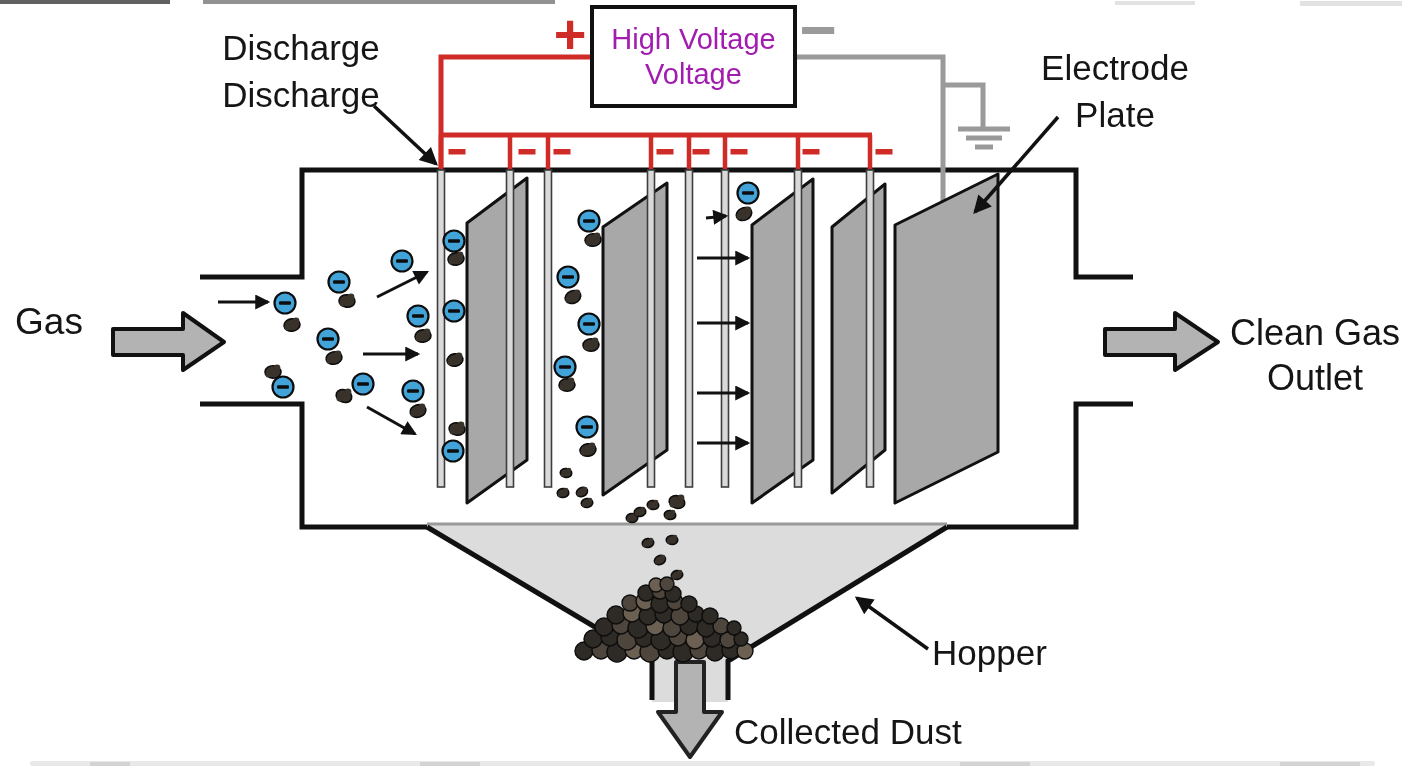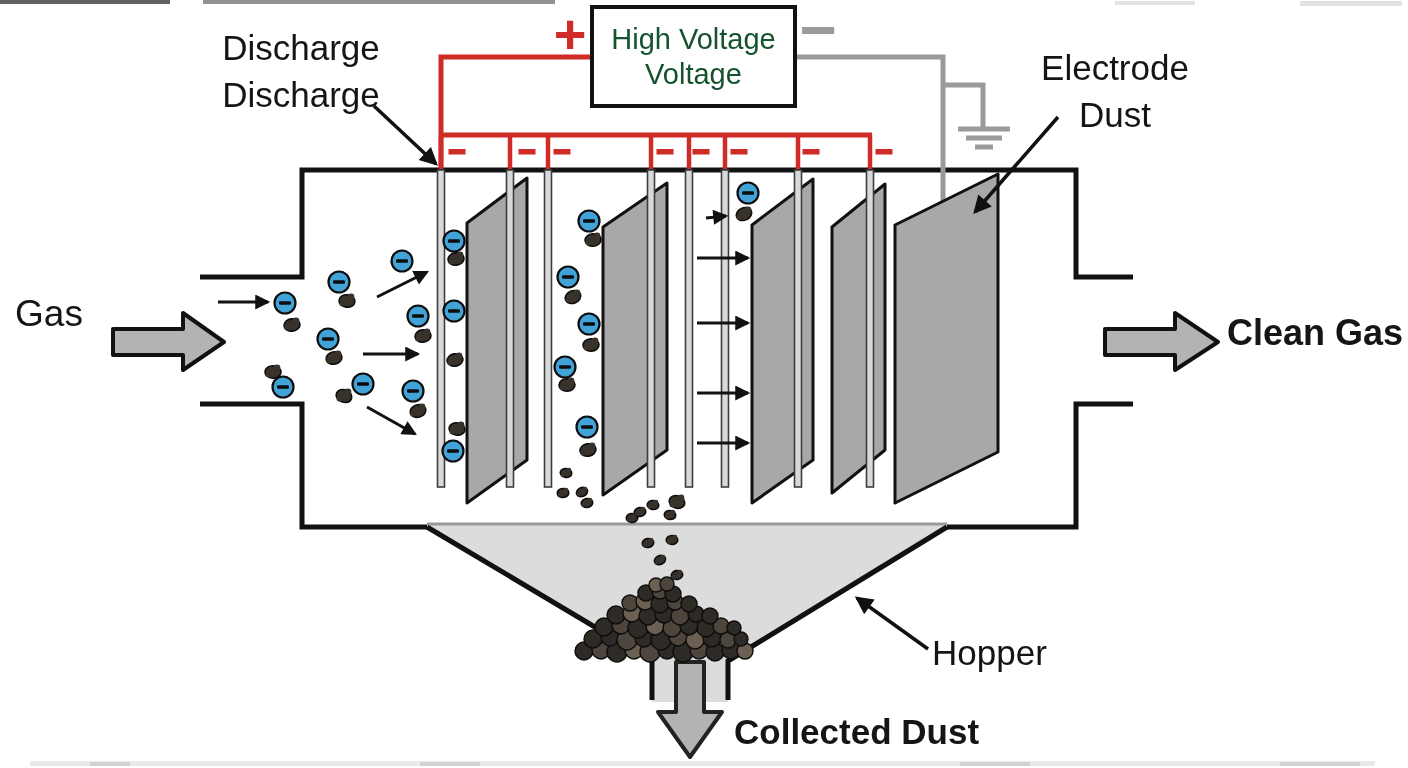--- a/index.html
+++ b/index.html
@@ -1,25 +1,25 @@
 <!DOCTYPE html>
 <html><head>
 <meta charset="utf-8">
 <style>
   html,body{margin:0;padding:0;background:#ffffff;}
   #stage{position:relative;width:1408px;height:768px;background:#ffffff;overflow:hidden;
          font-family:"Liberation Sans","DejaVu Sans",sans-serif;padding-left:40px;}
   #diagram{position:absolute;left:0;top:0;}
   .lbl{position:absolute;color:#151515;text-align:center;white-space:nowrap;}
   .lbl span{display:block;}
-  .big{font-size:37px;line-height:45px;}
+  .big{font-size:37px;line-height:45px;margin-top:8px;}
   .mid{font-size:35px;line-height:47px;}
   .hvbox{position:absolute;left:592px;top:7px;width:203px;height:99px;
          display:flex;flex-direction:column;align-items:center;justify-content:center;
-         font-size:29px;line-height:35px;color:#14532d;}
+         font-size:29px;line-height:35px;color:#a21caf;}
   .sign{position:absolute;display:flex;align-items:center;justify-content:center;
         font-weight:bold;}
   #plus-sign{left:544px;top:5px;width:52px;height:56px;font-size:56px;color:#cf2b27;}
   #minus-sign{left:794px;top:2px;width:48px;height:56px;font-size:64px;color:#9a9a9a;}
 </style>
 </head>
 <body>
 
 <div id="stage">
 
@@ -408,27 +408,28 @@
   <div class="hvbox">
     <span>High Voltage</span>
     <span>Voltage</span>
   </div>
 
   <div class="sign" id="plus-sign">+</div>
   <div class="sign" id="minus-sign">−</div>
 
   <div class="lbl mid" style="left:1026px;top:44px;width:178px;">
     <span>Electrode</span>
-    <span>Dust</span>
+    <span>Plate</span>
   </div>
 
   <div class="lbl big" style="left:0px;top:291px;width:98px;">
     <span>Gas</span>
   </div>
 
-  <div class="lbl big" style="left:1222px;top:310px;width:186px;font-size:36px;font-weight:bold;">
+  <div class="lbl big" style="left:1222px;top:302px;width:186px;font-size:36px;">
     <span>Clean Gas</span>
+    <span>Outlet</span>
   </div>
 
   <div class="lbl mid" style="left:932px;top:629px;text-align:center;">Hopper</div>
 
-  <div class="lbl mid" style="left:734px;top:708px;text-align:center;font-weight:bold;">Collected Dust</div>
+  <div class="lbl mid" style="left:734px;top:708px;text-align:center;">Collected Dust</div>
 </div>
 
 </body></html>

